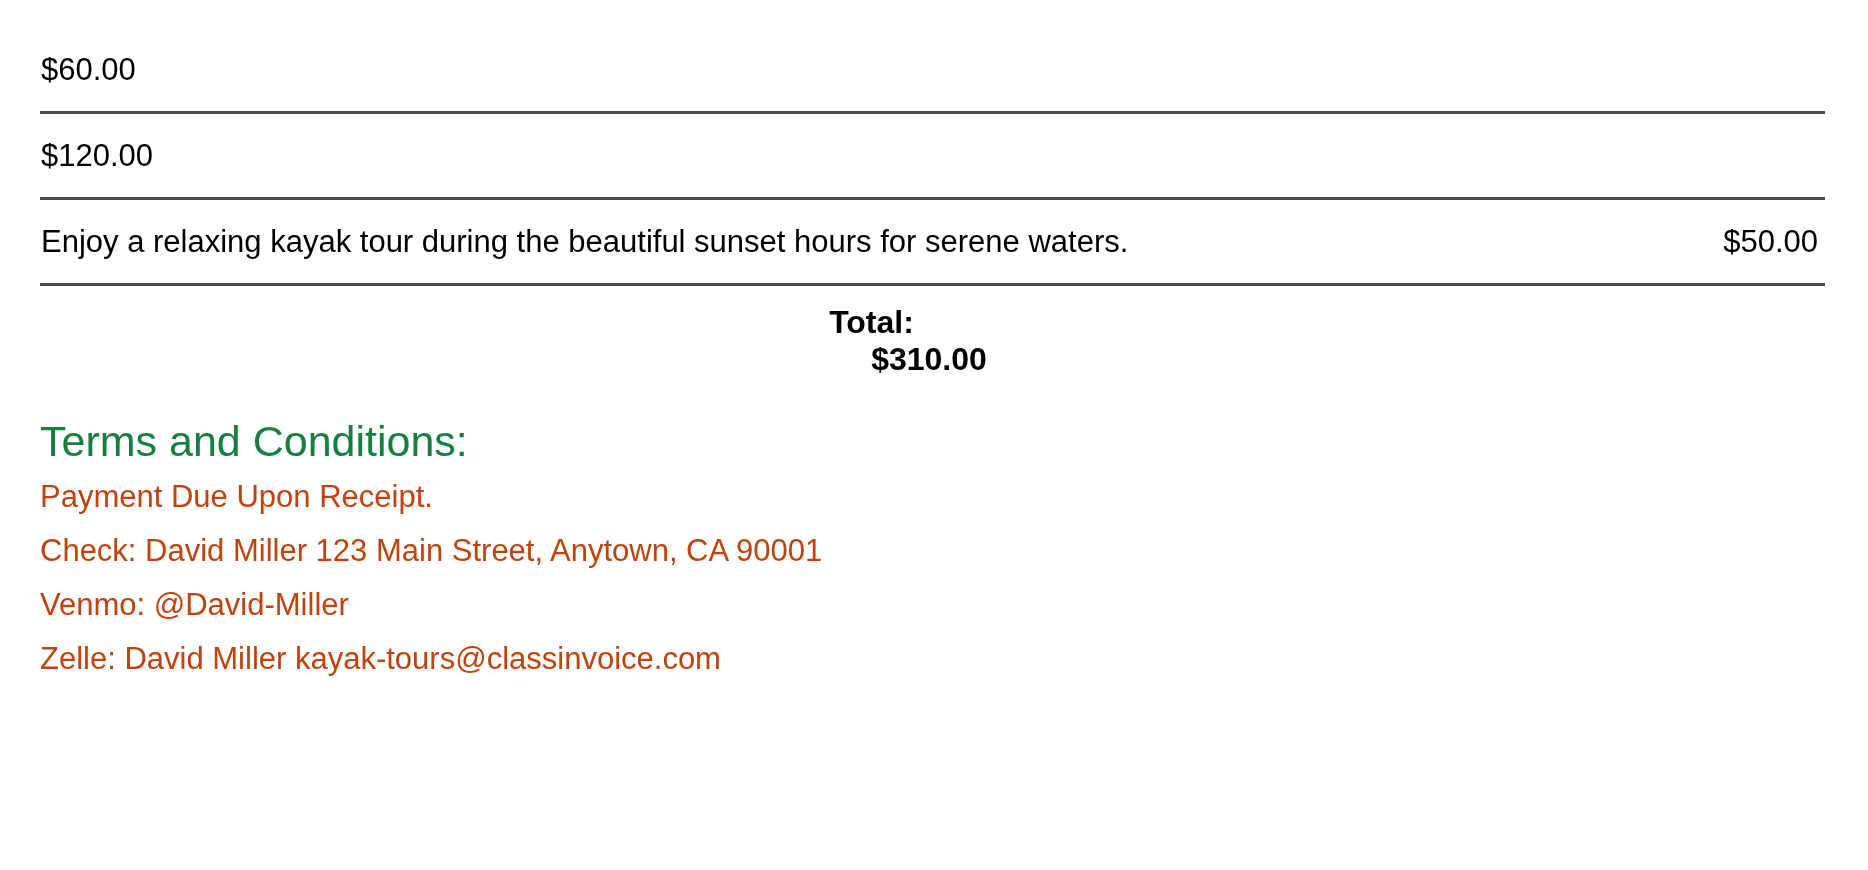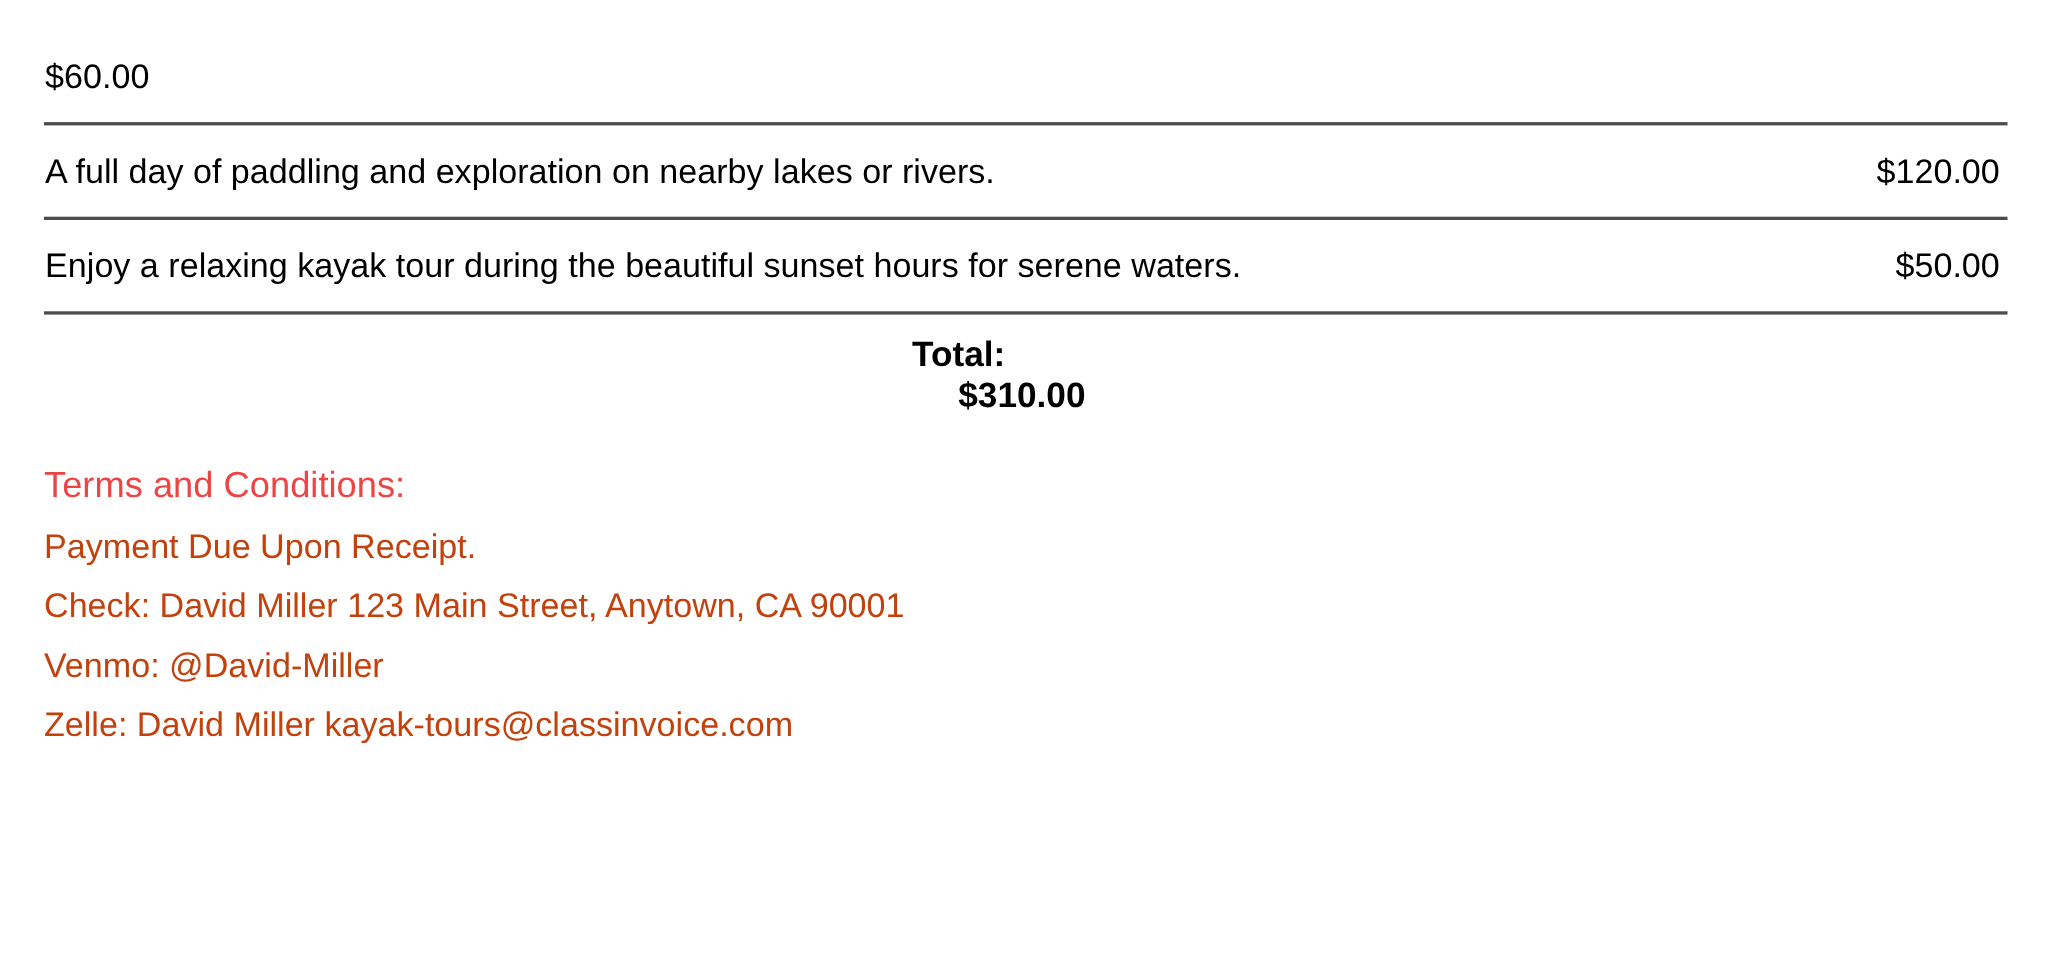--- a/index.html
+++ b/index.html
@@ -53,40 +53,39 @@
   }
   .total-label { margin-right: 115px; }
   .total-value { white-space: nowrap; }
   
   .terms {
     margin-top: 34px;
     font-size: 31px;
     line-height: 54px;
   }
   .terms-heading {
-    color: #ef4444;
-    font-size: 33px;
+    color: #15803d;
+    font-size: 43px;
     line-height: 58px;
   }
   .terms-line { color: #c2410c; }
 </style>
 </head>
 <body>
 
 <div class="invoice">
 
   <div class="svc-table">
 
 
     <div class="table-row">
       <span class="cell-price">$60.00</span>
     </div>
 
     <div class="table-row">
-      <span class="cell-service">A full day of paddling and exploration on nearby lakes or rivers.</span>
       <span class="cell-price">$120.00</span>
     </div>
 
     <div class="table-row">
       <span class="cell-service">Enjoy a relaxing kayak tour during the beautiful sunset hours for serene waters.</span>
       <span class="cell-price">$50.00</span>
     </div>
 
 
     <div class="total-row">

